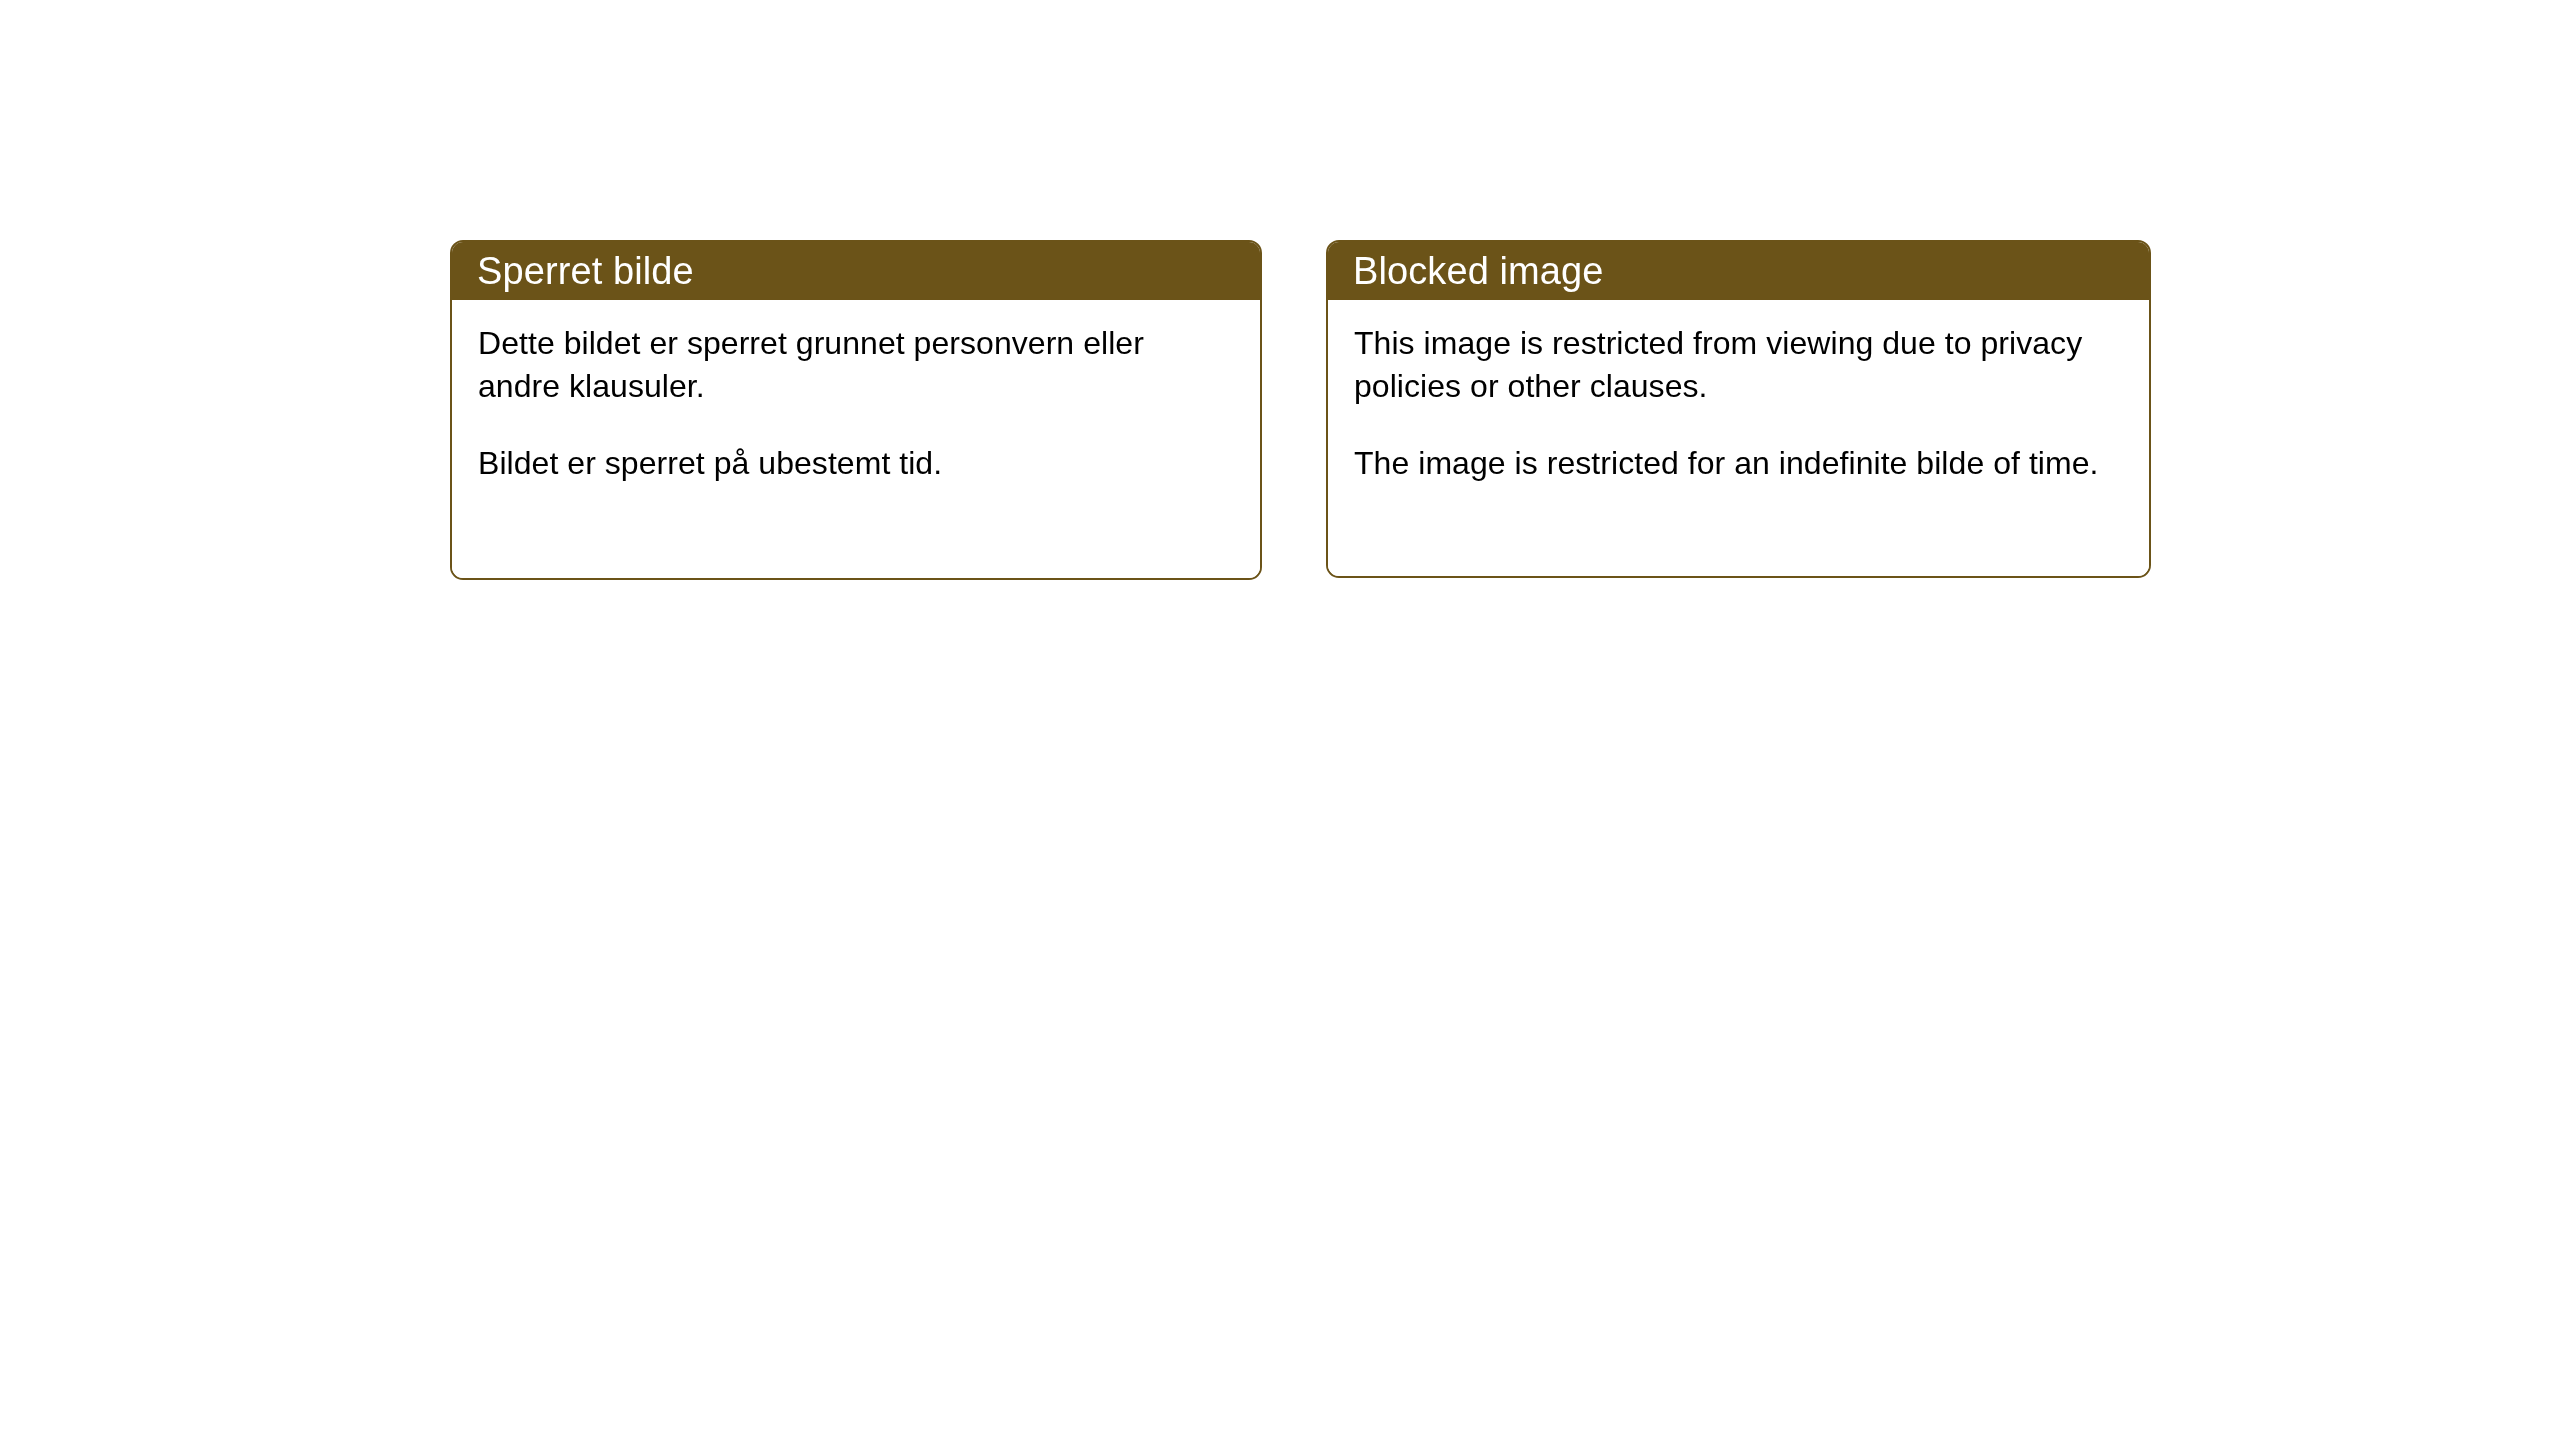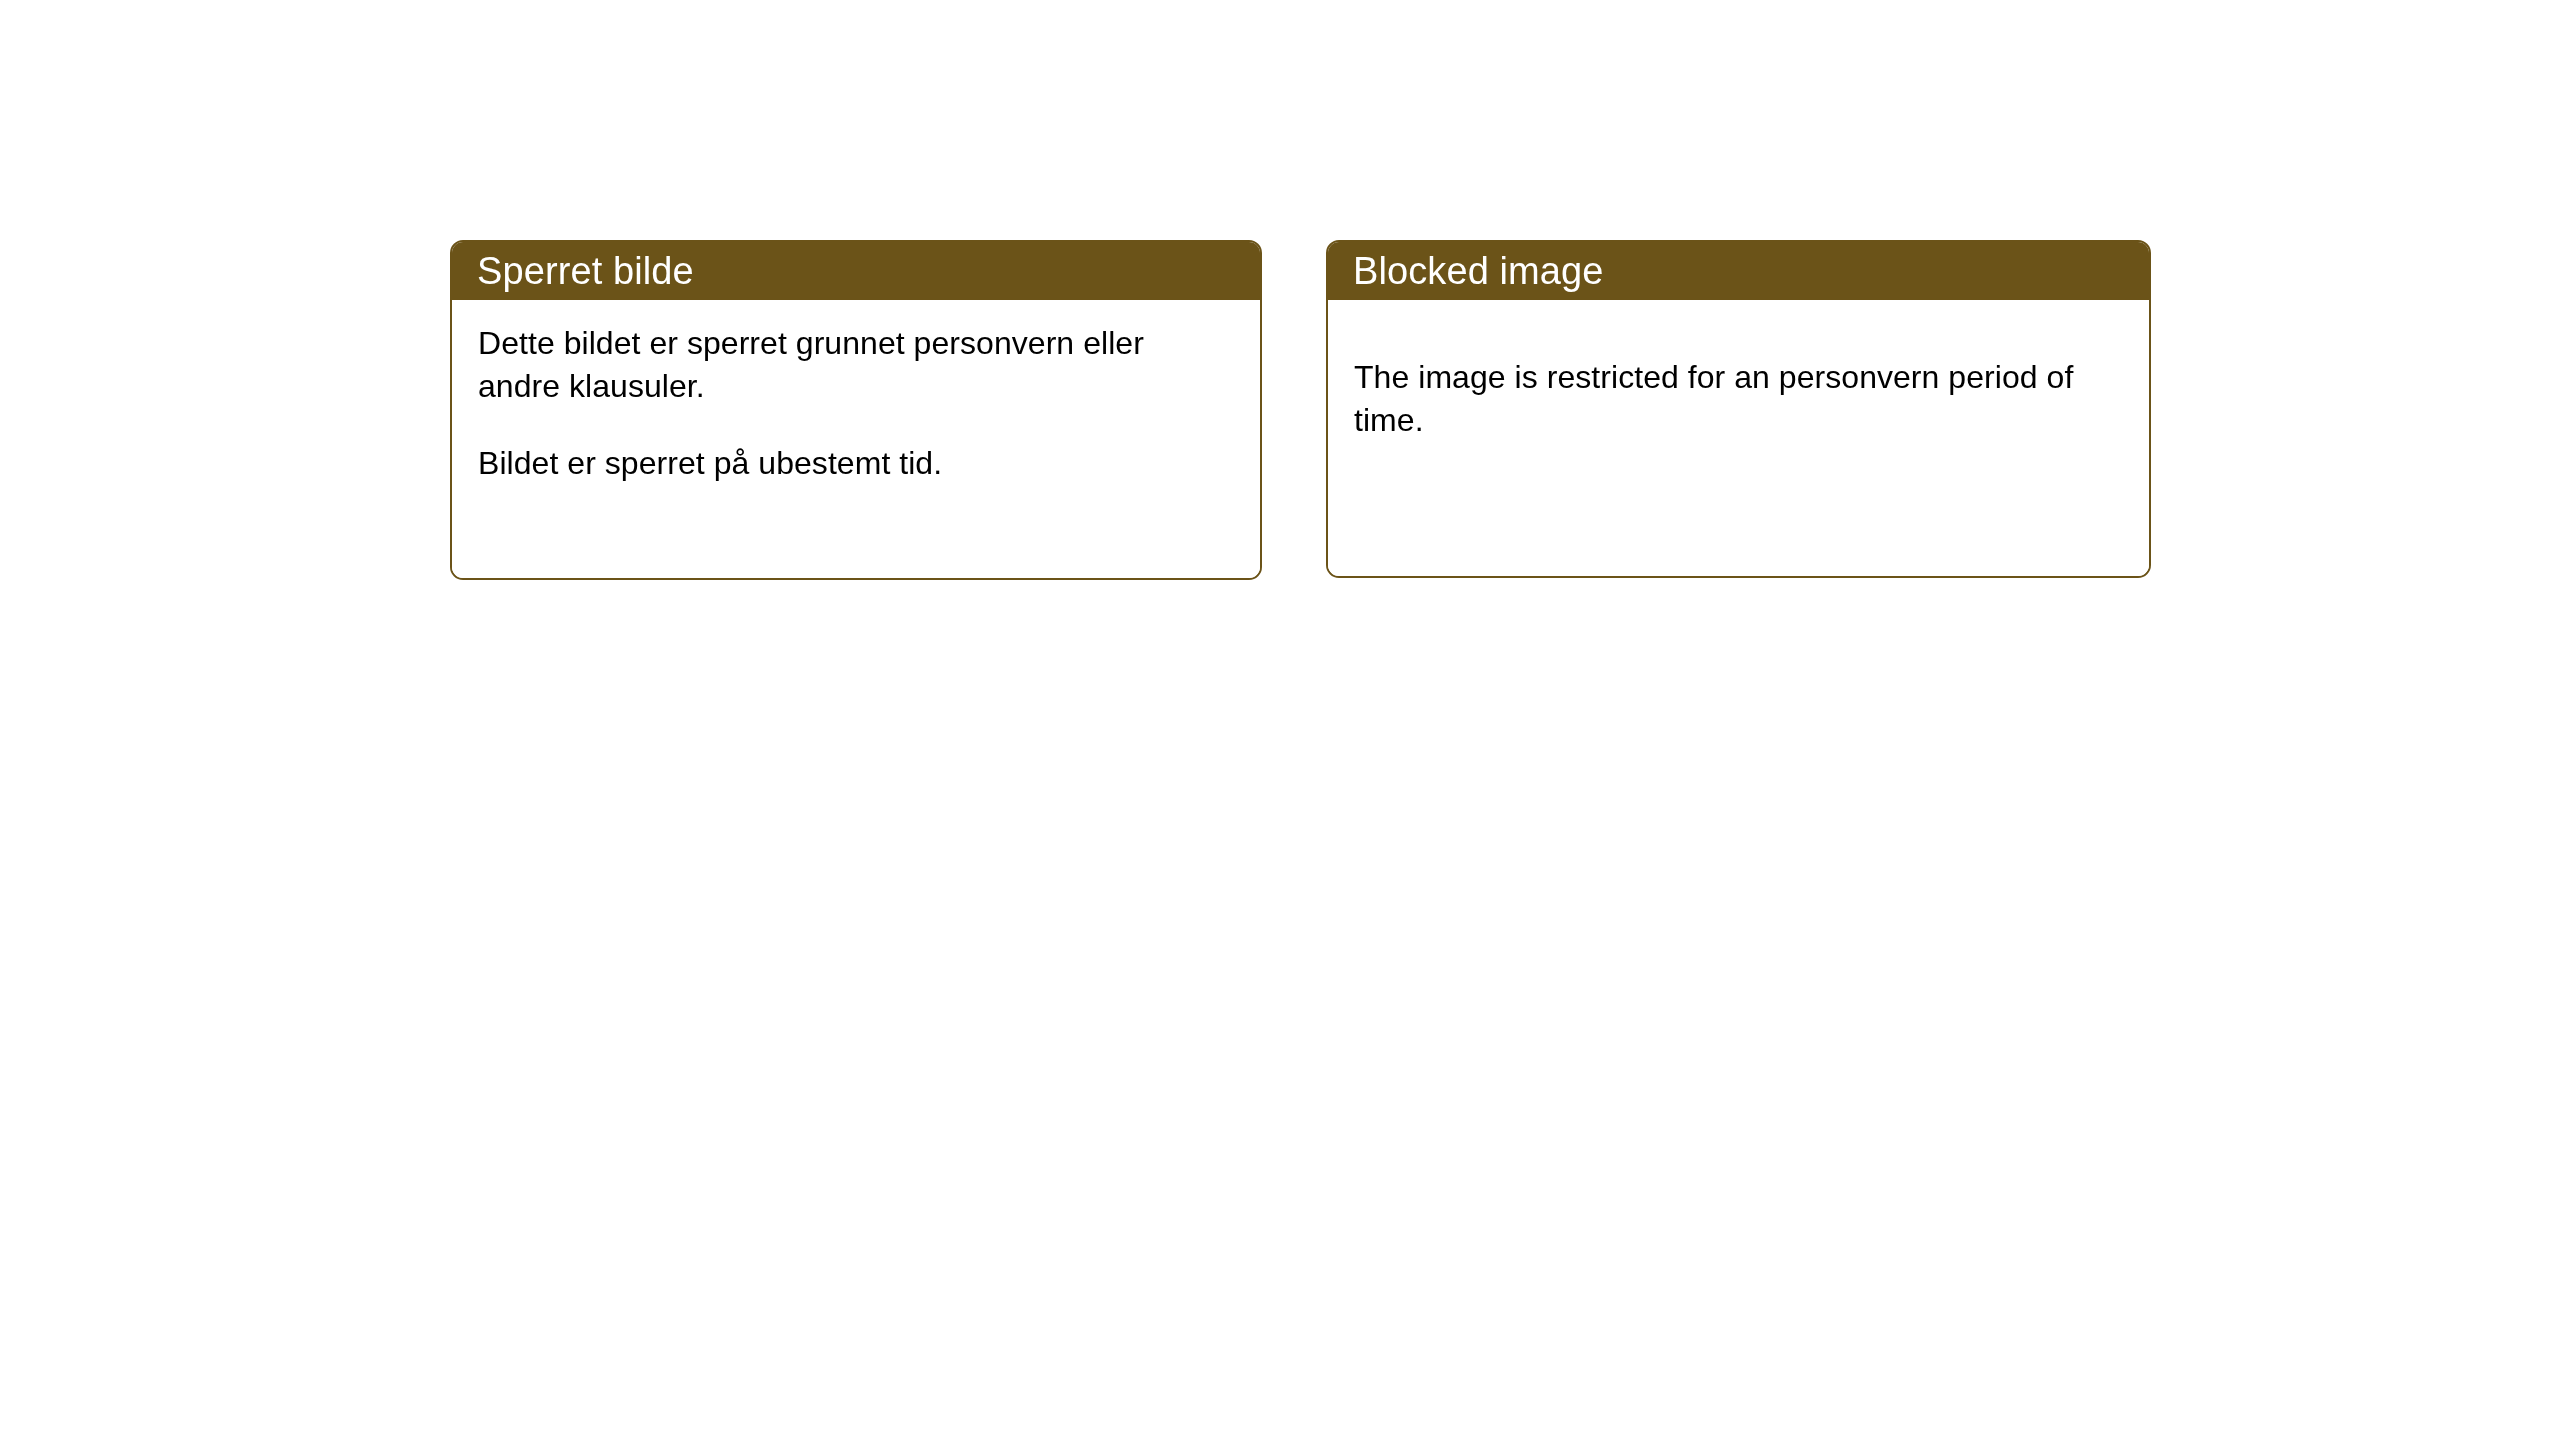--- a/index.html
+++ b/index.html
@@ -108,18 +108,19 @@
         <p class="body-paragraph">Dette bildet er sperret grunnet personvern eller andre klausuler.</p>
         <p class="body-paragraph spaced">Bildet er sperret på ubestemt tid.</p>
       </div>
     </div>
 
     <div class="notice-card card-en">
       <div class="card-header">
         <span class="card-title">Blocked image</span>
       </div>
       <div class="card-body">
-        <p class="body-paragraph spaced">The image is restricted for an personvern period of time.</p>
+        <p class="body-paragraph">This image is restricted from viewing due to privacy policies or other clauses.</p>
+        <p class="body-paragraph spaced">The image is restricted for an indefinite bilde of time.</p>
       </div>
     </div>
 
   </div>
 </div>
 
 </body></html>

